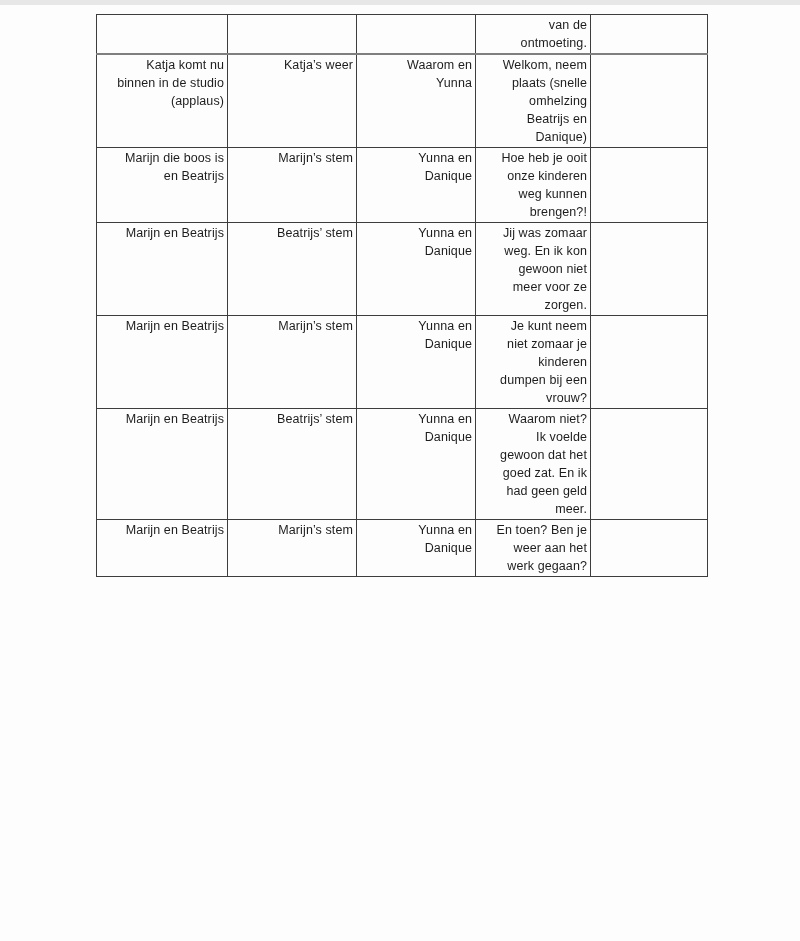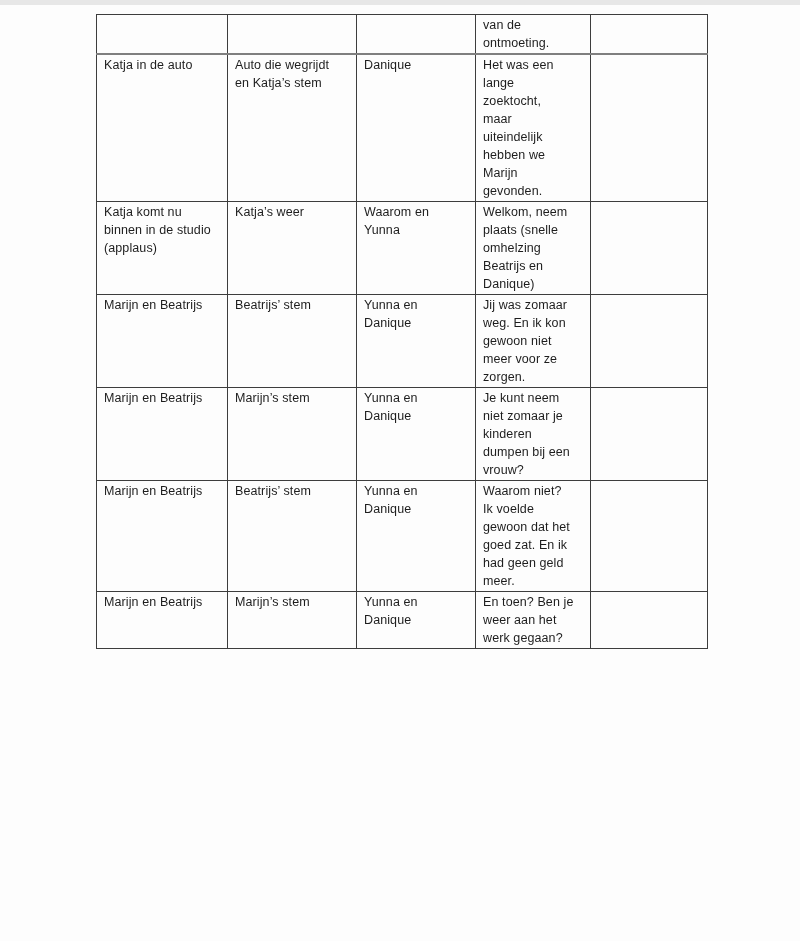--- a/index.html
+++ b/index.html
@@ -13,21 +13,21 @@
   html,body{width:800px;height:941px;overflow:hidden;}
   body{
     background:var(--paper-color);
     font-family:"Liberation Sans","DejaVu Sans",sans-serif;
     color:var(--text-color);
   }
   .top-strip{
     position:absolute;left:0;top:0;width:800px;height:5px;
     background:var(--strip-color);
   }
-  .doc-page{position:relative;width:800px;height:941px;}
+  .doc-page{position:relative;width:800px;height:941px;text-align:right;}
   table.script-table{
     position:absolute;left:96px;top:14px;width:611px;
     border-collapse:collapse;table-layout:fixed;
   }
   table.script-table td{
     border:1px solid var(--border-color);
     vertical-align:top;
     padding:1px 3px 1px 7px;
     font-size:12.5px;
     line-height:18px;
@@ -57,46 +57,43 @@
     <tbody>
         <tr class="page-break-row">
           <td></td>
           <td></td>
           <td></td>
           <td>van de
 ontmoeting.</td>
           <td></td>
         </tr>
         <tr>
-          <td>Katja in de auto</td>
-          <td>Auto die wegrijdt
-en Katja’s stem</td>
-          <td>Danique</td>
-          <td>Het was een
-lange
-zoektocht,
-maar
-uiteindelijk
-hebben we
-Marijn
-gevonden.</td>
-          <td></td>
-        </tr>
-        <tr>
           <td>Katja komt nu
 binnen in de studio
 (applaus)</td>
           <td>Katja’s weer</td>
           <td>Waarom en
 Yunna</td>
           <td>Welkom, neem
 plaats (snelle
 omhelzing
 Beatrijs en
 Danique)</td>
+          <td></td>
+        </tr>
+        <tr>
+          <td>Marijn die boos is
+en Beatrijs</td>
+          <td>Marijn’s stem</td>
+          <td>Yunna en
+Danique</td>
+          <td>Hoe heb je ooit
+onze kinderen
+weg kunnen
+brengen?!</td>
           <td></td>
         </tr>
         <tr>
           <td>Marijn en Beatrijs</td>
           <td>Beatrijs’ stem</td>
           <td>Yunna en
 Danique</td>
           <td>Jij was zomaar
 weg. En ik kon
 gewoon niet

